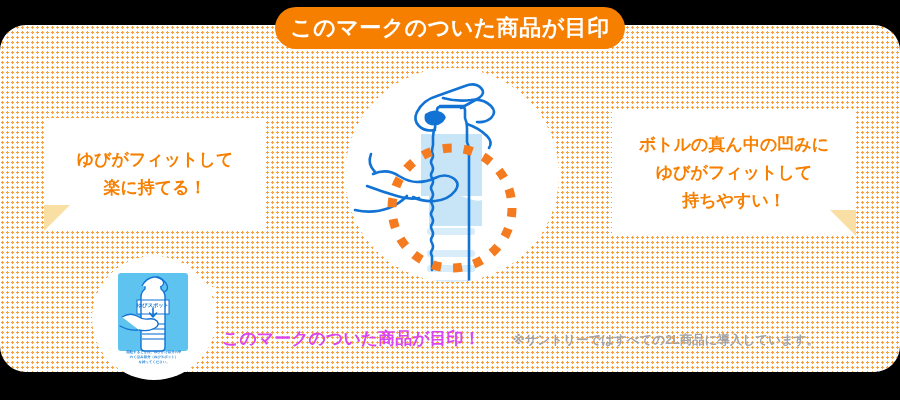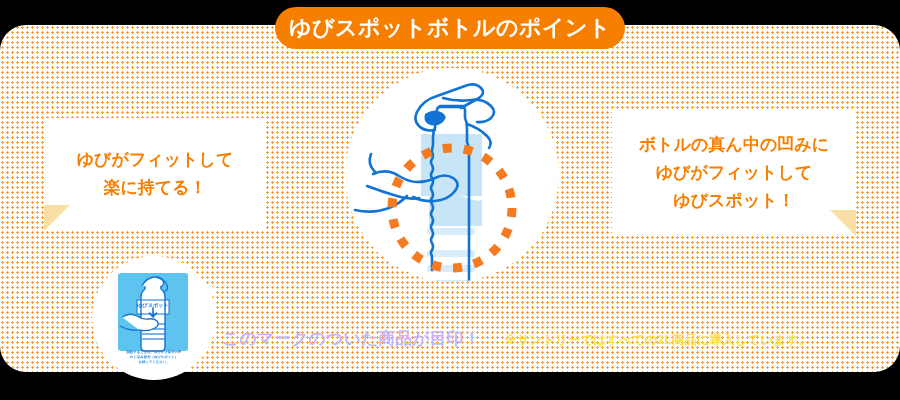--- a/index.html
+++ b/index.html
@@ -174,55 +174,55 @@
   
   .bottom-line {
     position: absolute;
     left: 222px;
     top: 327px;
     display: flex;
     align-items: baseline;
     z-index: 25;
   }
   .bottom-main {
-    color: #c4b5fd;
+    color: #d946ef;
     font-size: 17px;
     font-weight: bold;
     white-space: nowrap;
   }
   .bottom-note {
-    color: #fde047;
+    color: #a3a3a3;
     font-size: 12.5px;
     font-weight: bold;
     white-space: nowrap;
-    margin-left: 24px;
+    margin-left: 32px;
     text-align: right;
   }
 </style>
 </head>
 <body>
 
 <div id="stage">
 
   <div class="panel"></div>
 
   <div class="title-banner">
-    <span class="title-text">ゆびスポットボトルのポイント</span>
+    <span class="title-text">このマークのついた商品が目印</span>
   </div>
 
   <div class="callout callout-left">
     <span class="callout-text">ゆびがフィットして
 楽に持てる！</span>
   </div>
   <div class="fold fold-left"></div>
 
   <div class="callout callout-right">
     <span class="callout-text">ボトルの真ん中の凹みに
 ゆびがフィットして
-ゆびスポット！</span>
+持ちやすい！</span>
   </div>
   <div class="fold fold-right"></div>
 
   <div class="illus-circle">
     <svg width="214" height="214" viewBox="0 0 214 214">
       <defs>
         <clipPath id="circClip">
             <circle cx="107" cy="107" r="107"></circle>
           </clipPath>
       </defs>

